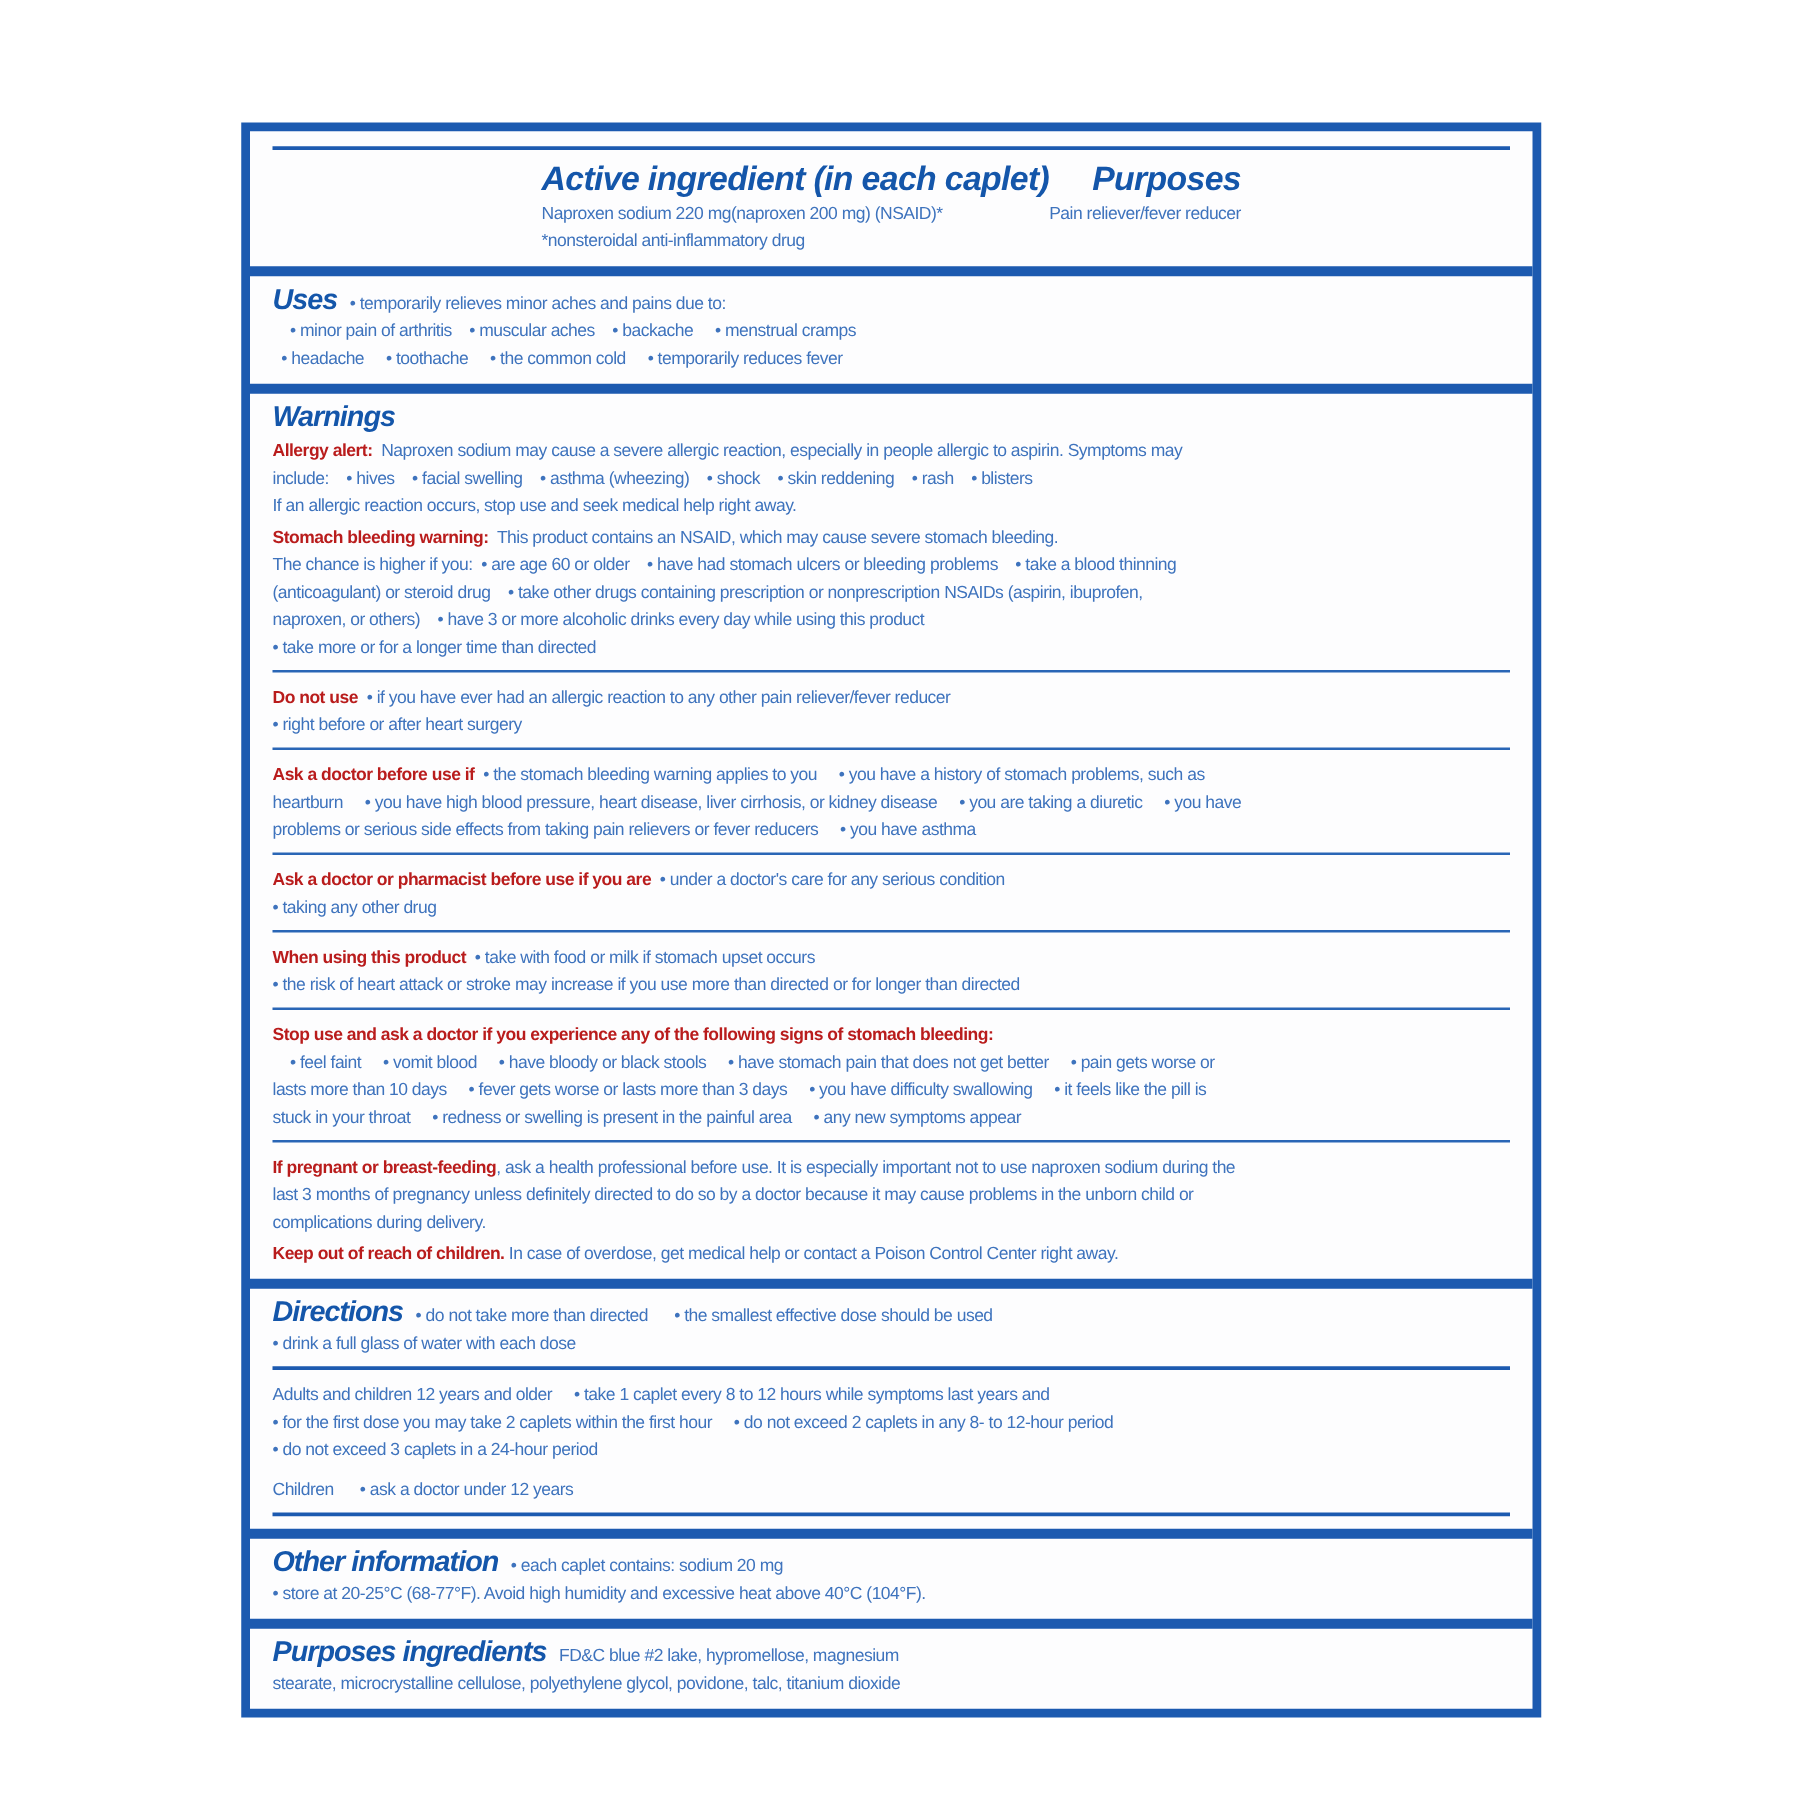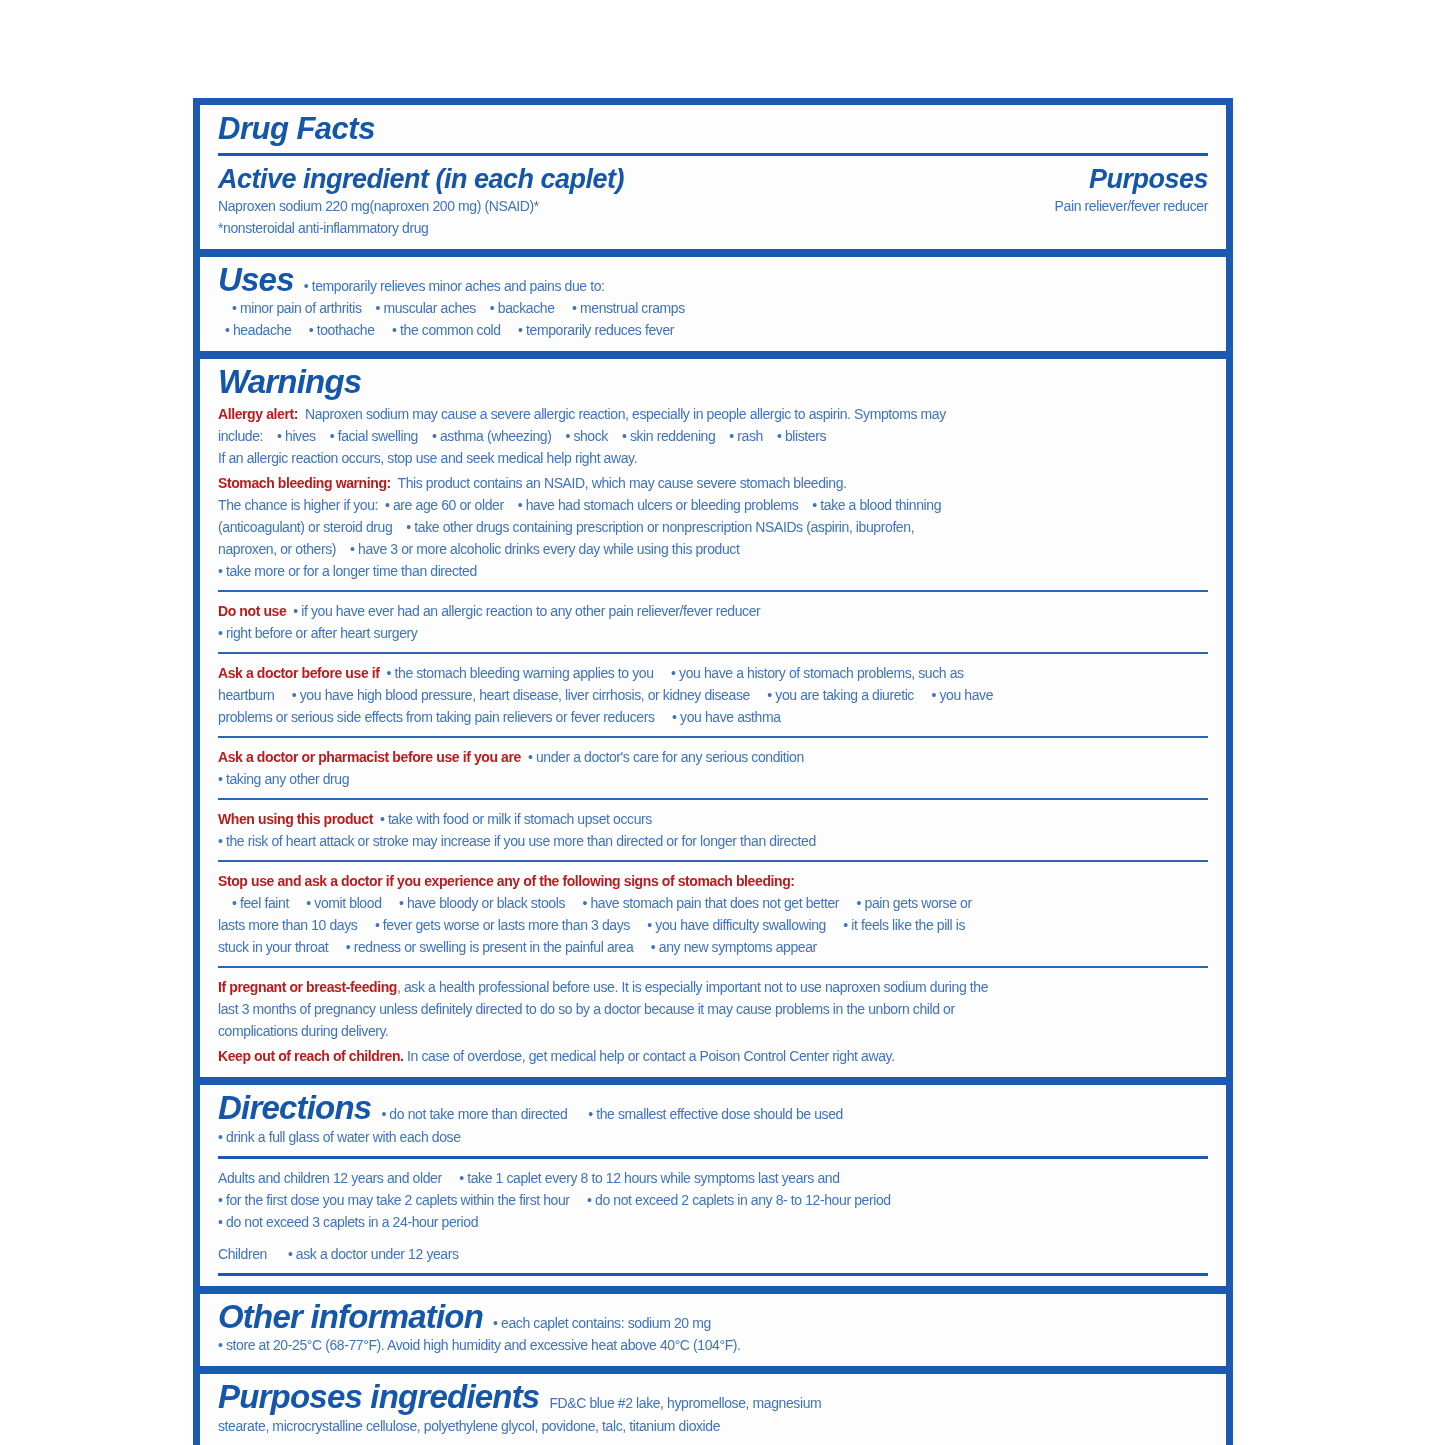--- a/index.html
+++ b/index.html
@@ -9,47 +9,46 @@
     background:#fdfdfe;
     border:7px solid #1c5ab0;
   }
   .section { padding:6px 18px 10px 18px; }
   .bar { height:8px; background:#1c5ab0; width:100%; }
   .h1 {
     font-size:31px; font-weight:bold; font-style:italic;
     color:#1456aa; letter-spacing:-0.5px; line-height:1.15;
   }
   .h2 {
-    font-size:33px; font-weight:bold; font-style:italic;
+    font-size:23px; font-weight:bold; font-style:italic;
     color:#1456aa; letter-spacing:-0.8px; line-height:1.05; display:inline;
   }
   .h3 {
     font-size:27px; font-weight:bold; font-style:italic;
     color:#1456aa; letter-spacing:-0.5px; line-height:1.15;
   }
   .body, .inline-body {
     font-size:14px; color:#3e73bd; letter-spacing:-0.4px;
     line-height:22px; white-space:pre-wrap;
   }
   .inline-body { display:inline; margin-left:10px; }
   .b { font-weight:bold; color:#b91c1c; white-space:pre-wrap; }
   .titlerule { height:3px; background:#1c5ab0; margin:6px 0 8px 0; }
   .rule { height:2px; background:#2a66b6; margin:8px 0 8px 0; }
   .rule3 { height:3px; background:#1c5ab0; margin:8px 0 8px 0; }
   .para { margin-top:3px; }
-  .cols { display:flex; justify-content:space-between; align-items:flex-start; }
+  .cols { display:flex; justify-content:center; align-items:flex-start; }
   .right { text-align:right; }
 </style>
 </head>
 <body>
 
 <div class="label">
 
   <div class="section">
-    <div class="h1">Drug Facts</div>
     <div class="titlerule"></div>
     <div class="cols">
       <div>
         <div class="h3">Active ingredient (in each caplet)</div>
         <div class="body">Naproxen sodium 220 mg(naproxen 200 mg) (NSAID)*
 *nonsteroidal anti-inflammatory drug</div>
       </div>
       <div class="right">
         <div class="h3">Purposes</div>
         <div class="body">Pain reliever/fever reducer</div>

